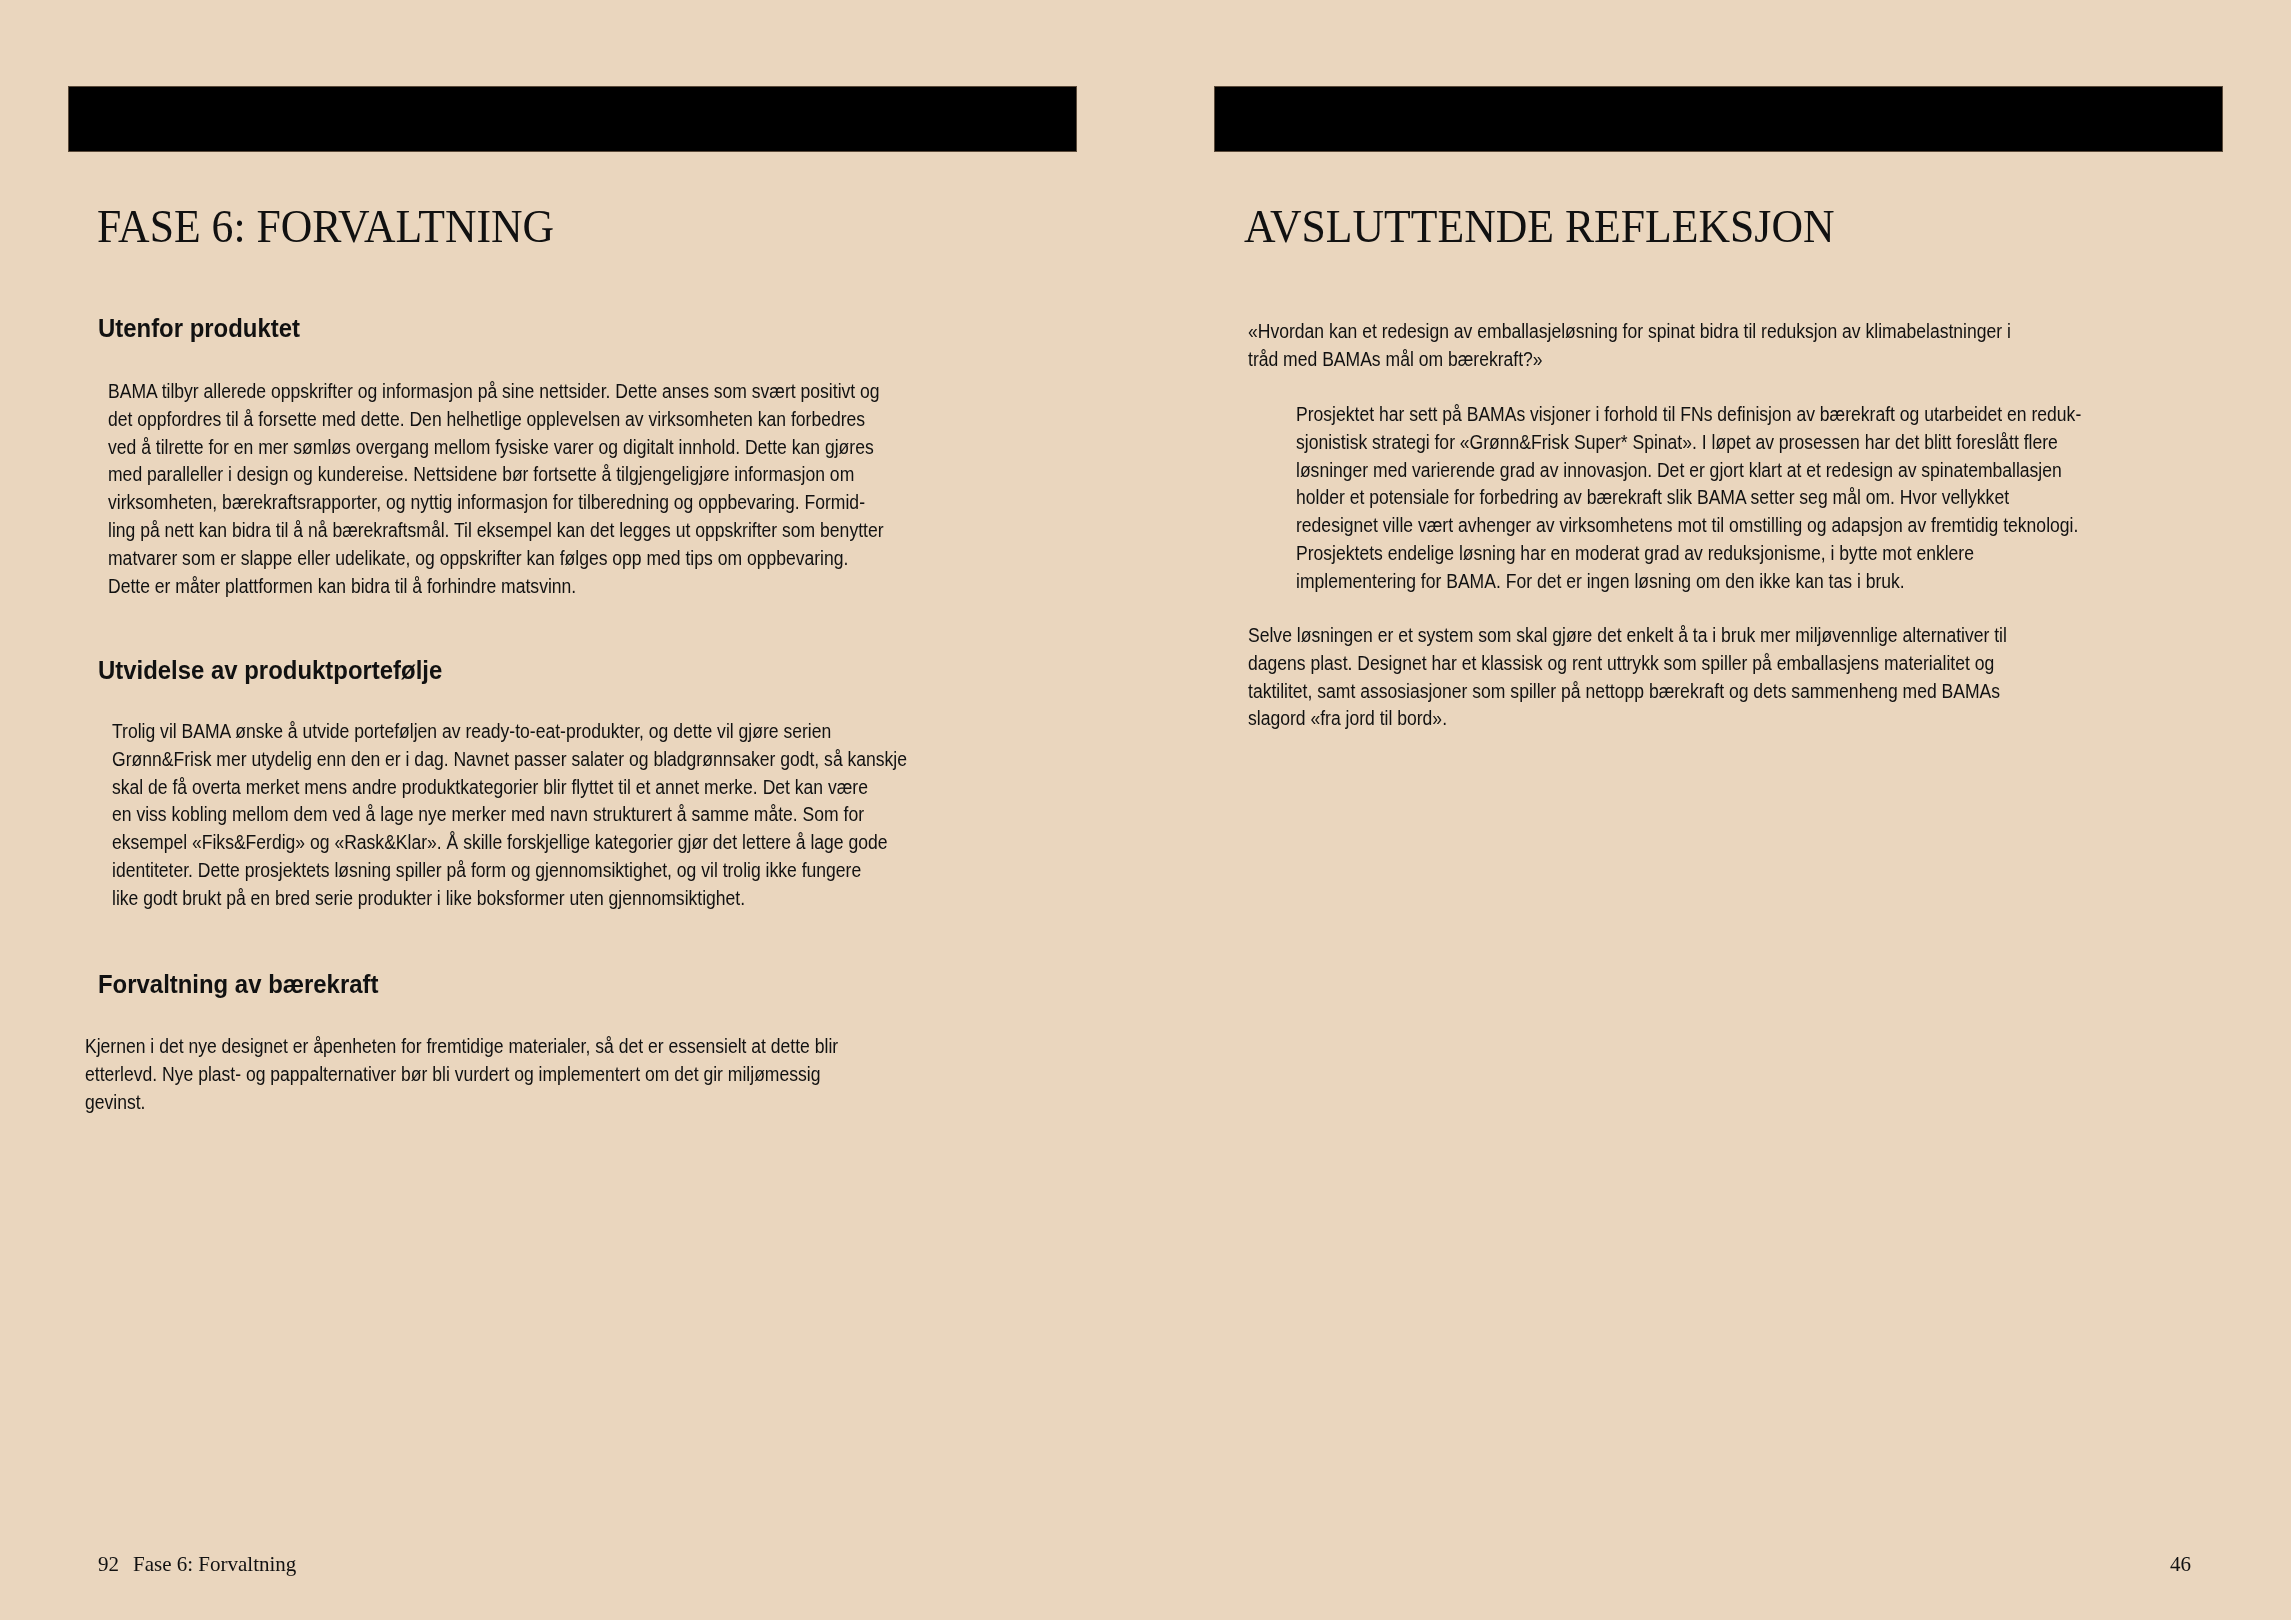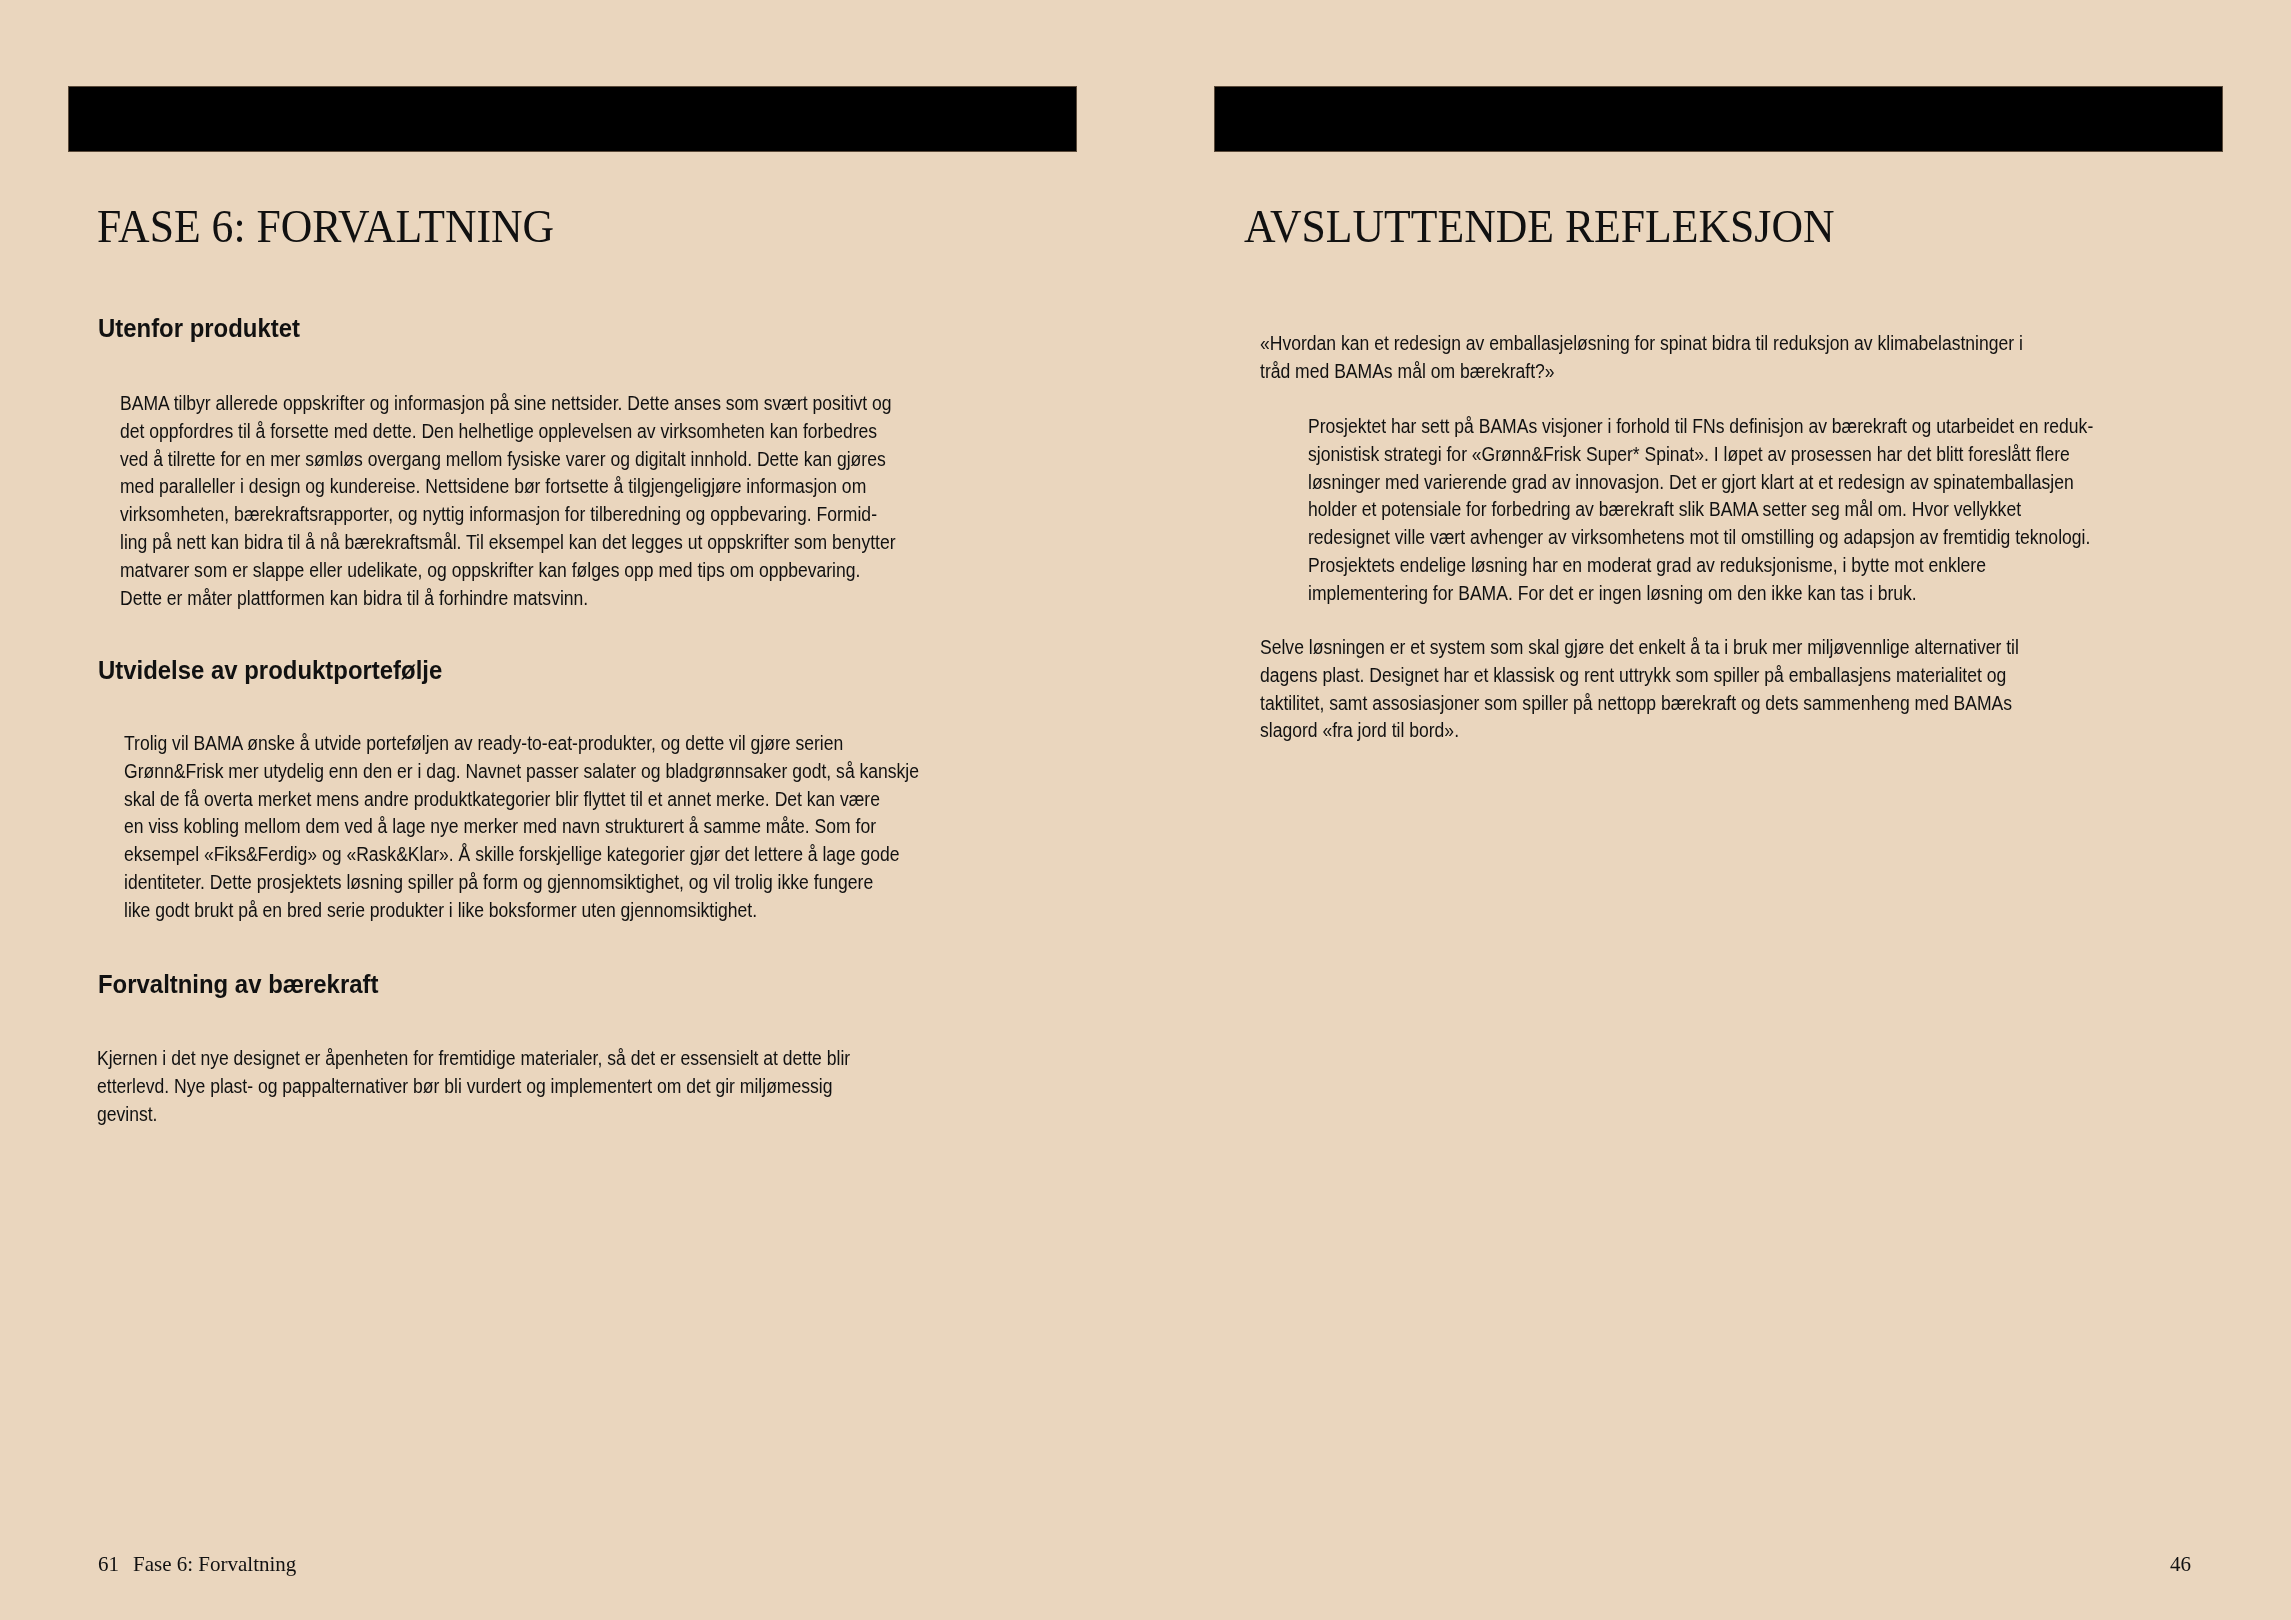--- a/index.html
+++ b/index.html
@@ -16,21 +16,21 @@
     font-weight:normal; font-size:47px; line-height:56px; letter-spacing:0px;
     transform:scaleX(0.93); transform-origin:left top; white-space:nowrap;
   }
   .h2 {
     position:absolute; margin:0;
     font-family:"Liberation Sans","DejaVu Sans",sans-serif;
     font-weight:bold; font-size:26px; line-height:30px; white-space:nowrap;
     transform:scaleX(0.92); transform-origin:left top;
   }
   .para {
-    position:absolute; margin:16px;
+    position:absolute; margin:4px;
     font-family:"Liberation Sans","DejaVu Sans",sans-serif;
     font-size:19.5px; line-height:27.8px;
   }
   .para .ln { display:block; white-space:nowrap; transform:scaleX(0.9); transform-origin:left top; }
   .footer {
     position:absolute; top:1551px;
     font-family:"Liberation Serif","DejaVu Serif",serif;
     font-size:21px; line-height:26px; white-space:nowrap;
   }
   .footer .num { margin-right:14px; }
@@ -66,21 +66,21 @@
   </div>
 
   <h2 class="h2" style="left:98px; top:969px;">Forvaltning av bærekraft</h2>
   <div class="para" style="left:81px; top:1029px;">
     <span class="ln">Kjernen i det nye designet er åpenheten for fremtidige materialer, så det er essensielt at dette blir</span>
     <span class="ln">etterlevd. Nye plast- og pappalternativer bør bli vurdert og implementert om det gir miljømessig</span>
     <span class="ln">gevinst.</span>
   </div>
 
   <div class="footer" style="left:98px;">
-    <span class="num">61</span><span>Fase 6: Forvaltning</span>
+    <span class="num">92</span><span>Fase 6: Forvaltning</span>
   </div>
 </div>
 
 <div>
   <div class="bar right"></div>
   <h1 class="title" style="left:1244px;">AVSLUTTENDE REFLEKSJON</h1>
 
   <div class="para" style="left:1244px; top:314px;">
     <span class="ln">«Hvordan kan et redesign av emballasjeløsning for spinat bidra til reduksjon av klimabelastninger i</span>
     <span class="ln">tråd med BAMAs mål om bærekraft?»</span>

